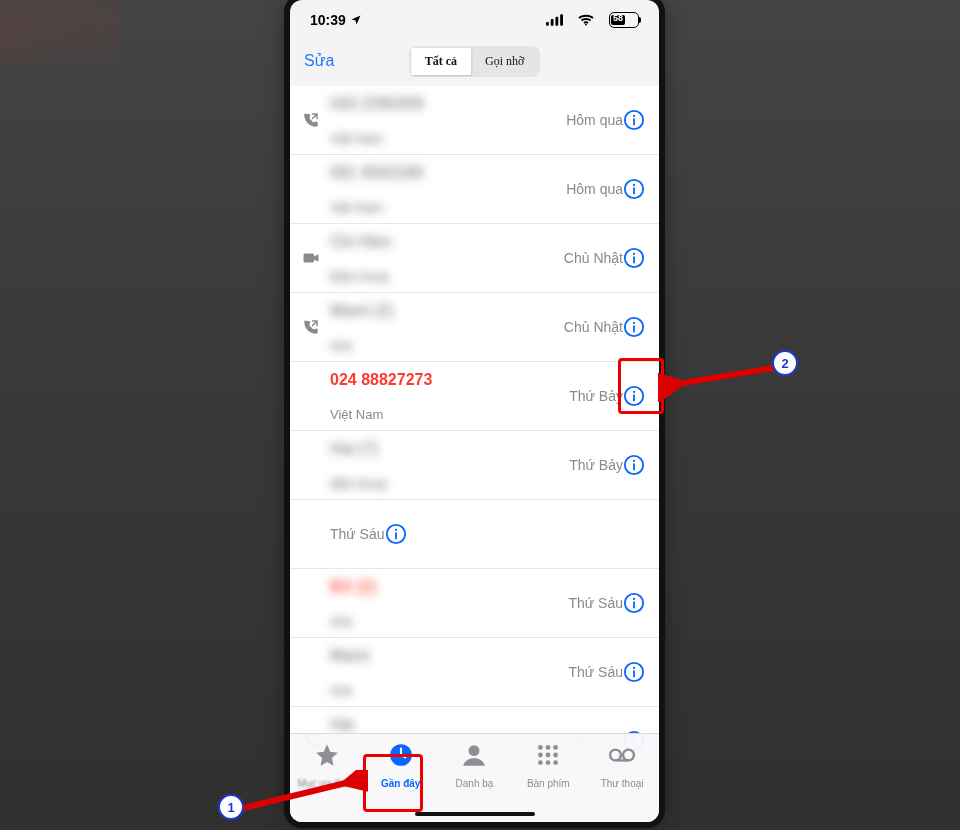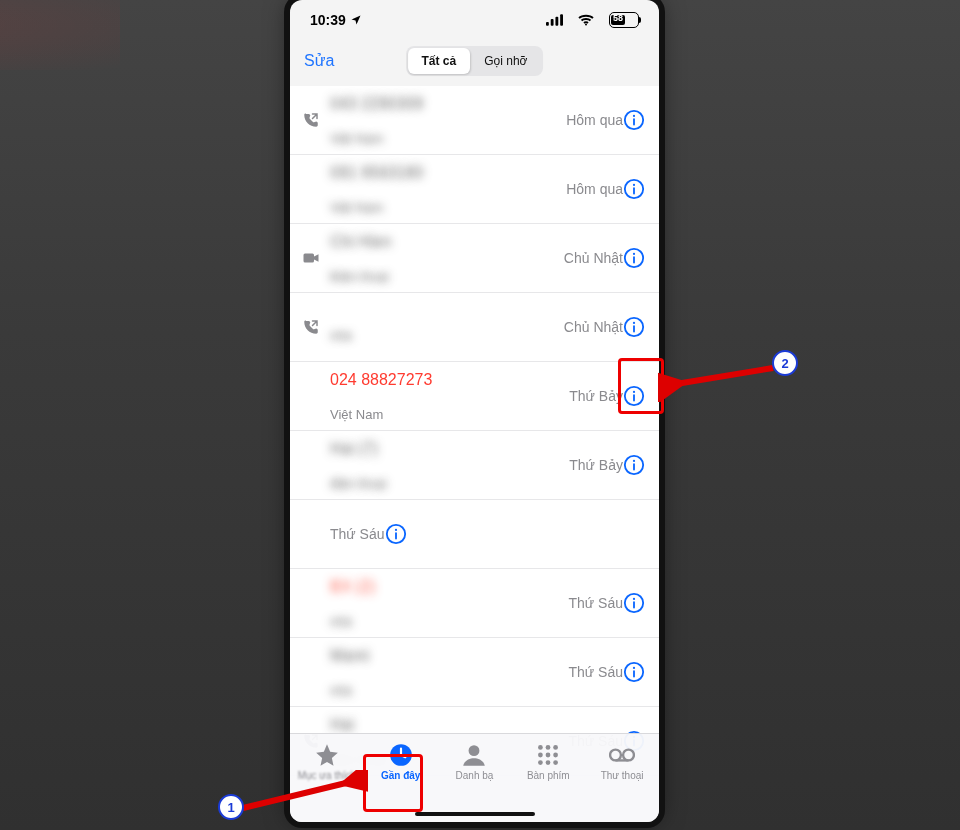--- a/index.html
+++ b/index.html
@@ -7,37 +7,37 @@
   .stage::before{content:"";position:absolute;top:-20px;left:-580px;width:700px;height:90px;background:radial-gradient(ellipse 700px 90px at 50% 50%,rgba(255,50,50,.15),transparent 70%);pointer-events:none;}
   .phone{position:absolute;left:290px;top:0px;width:369px;height:822px;background:#f4f4f4;border-radius:12px;overflow:hidden;box-shadow:0 0 0 6px #111, 0 0 24px rgba(0,0,0,.6);}
   
   .status{height:40px;display:flex;align-items:center;justify-content:space-between;padding:0 20px;font-size:14px;font-weight:600;color:#000;}
   .status .time{display:flex;align-items:center;gap:4px;}
   .status svg{display:block;}
   
   .navbar{position:relative;height:46px;}
   .edit{position:absolute;left:14px;top:12px;color:#1e74ff;font-size:16px;}
   .segment{position:absolute;left:50%;top:6px;transform:translateX(-50%);display:flex;background:#e5e5e7;border-radius:8px;padding:2px;}
-  .segment div{padding:6px 14px;font-size:12px;color:#111;border-radius:6px;}
+  .segment div{padding:6px 14px;font-size:12px;color:#111;border-radius:1px;font-family:Liberation Serif, serif;}
   .segment .sel{background:#fff;box-shadow:0 1px 2px rgba(0,0,0,.15);font-weight:600;}
   
   .list{background:#fff;}
   .row{position:relative;display:flex;align-items:center;height:68px;border-bottom:1px solid #e7e7e9;padding:0 14px 0 40px;}
   .row .ic{position:absolute;left:12px;top:50%;transform:translateY(-50%);width:18px;height:18px;color:#8a8a8e;filter:blur(0.3px);}
   .row .txt{flex:1;min-width:0;}
   .row .name{font-size:16px;color:#111;font-weight:400;line-height:1.2;}
   .row .sub{font-size:13px;color:#8a8a8e;line-height:1.2;margin-top:18px;}
-  .row .missed{color:#ff3b30;}
+  .row .missed{color:#ff3b30;font-weight:bold;}
   .row .date{font-size:14px;color:#8a8a8e;white-space:nowrap;}
   .row .info{width:22px;height:22px;}
   .blur .name, .blur .sub{color:transparent;text-shadow:0 0 9px rgba(80,80,80,.85);}
   .blur.miss .name{text-shadow:0 0 9px rgba(255,70,50,.85);}
   
   .tabbar{position:absolute;bottom:0;left:0;right:0;height:80px;background:rgba(248,248,250,.96);border-top:1px solid #d9d9dc;display:flex;justify-content:space-around;padding-top:8px;}
-  .tab{display:flex;flex-direction:column;align-items:center;gap:2px;width:72px;}
+  .tab{display:flex;flex-direction:column;align-items:center;gap:10px;width:72px;}
   .tab .ticon{width:26px;height:26px;color:#8e8e93;}
   .tab .tlabel{font-size:10px;color:#8e8e93;}
   .tab.active .ticon{color:#0a66ff;}
   .tab.active .tlabel{color:#0a66ff;font-weight:600;}
   .tab.blurlbl .tlabel{filter:blur(1.2px);}
   .homebar{position:absolute;bottom:6px;left:50%;transform:translateX(-50%);width:120px;height:4px;border-radius:3px;background:#111;}
   
   .callout{position:absolute;border:3px solid #e00;border-radius:4px;pointer-events:none;}
   .numdot{position:absolute;width:22px;height:22px;border:2.5px solid #1b3bd6;border-radius:50%;background:#fff;color:#1b3bd6;font-weight:700;font-size:13px;display:flex;align-items:center;justify-content:center;}
   .arrow{position:absolute;pointer-events:none;}
@@ -129,20 +129,21 @@
               <circle cx="12" cy="7.5" r="1.2" fill="#0a66ff" stroke="none"></circle>
               <line x1="12" y1="11" x2="12" y2="17" stroke-linecap="round"></line>
             </svg></span>
         </div>
         <div class="row blur">
           <span class="ic"><svg viewBox="0 0 24 24" fill="currentColor">
               <path d="M5 3c-1 0-2 1-2 2 0 9 7 16 16 16 1 0 2-1 2-2v-3c0-1-1-2-2-2l-3 1c-1 0-1 0-2-1l-3-3c-1-1-1-1-1-2l1-3c0-1-1-2-2-2H5z"></path>
               <path d="M14 4l6 0 0 6M20 4l-6 6" stroke="currentColor" stroke-width="2" fill="none" stroke-linecap="round"></path>
             </svg></span>
           <div class="txt">
+            <div class="name">Mami (2)</div>
             <div class="sub">nhà</div>
           </div>
           <span class="date">Chủ Nhật</span>
           <span class="info"><svg viewBox="0 0 24 24" fill="none" stroke="#0a66ff" stroke-width="2">
               <circle cx="12" cy="12" r="10"></circle>
               <circle cx="12" cy="7.5" r="1.2" fill="#0a66ff" stroke="none"></circle>
               <line x1="12" y1="11" x2="12" y2="17" stroke-linecap="round"></line>
             </svg></span>
         </div>
         <div class="row miss">

